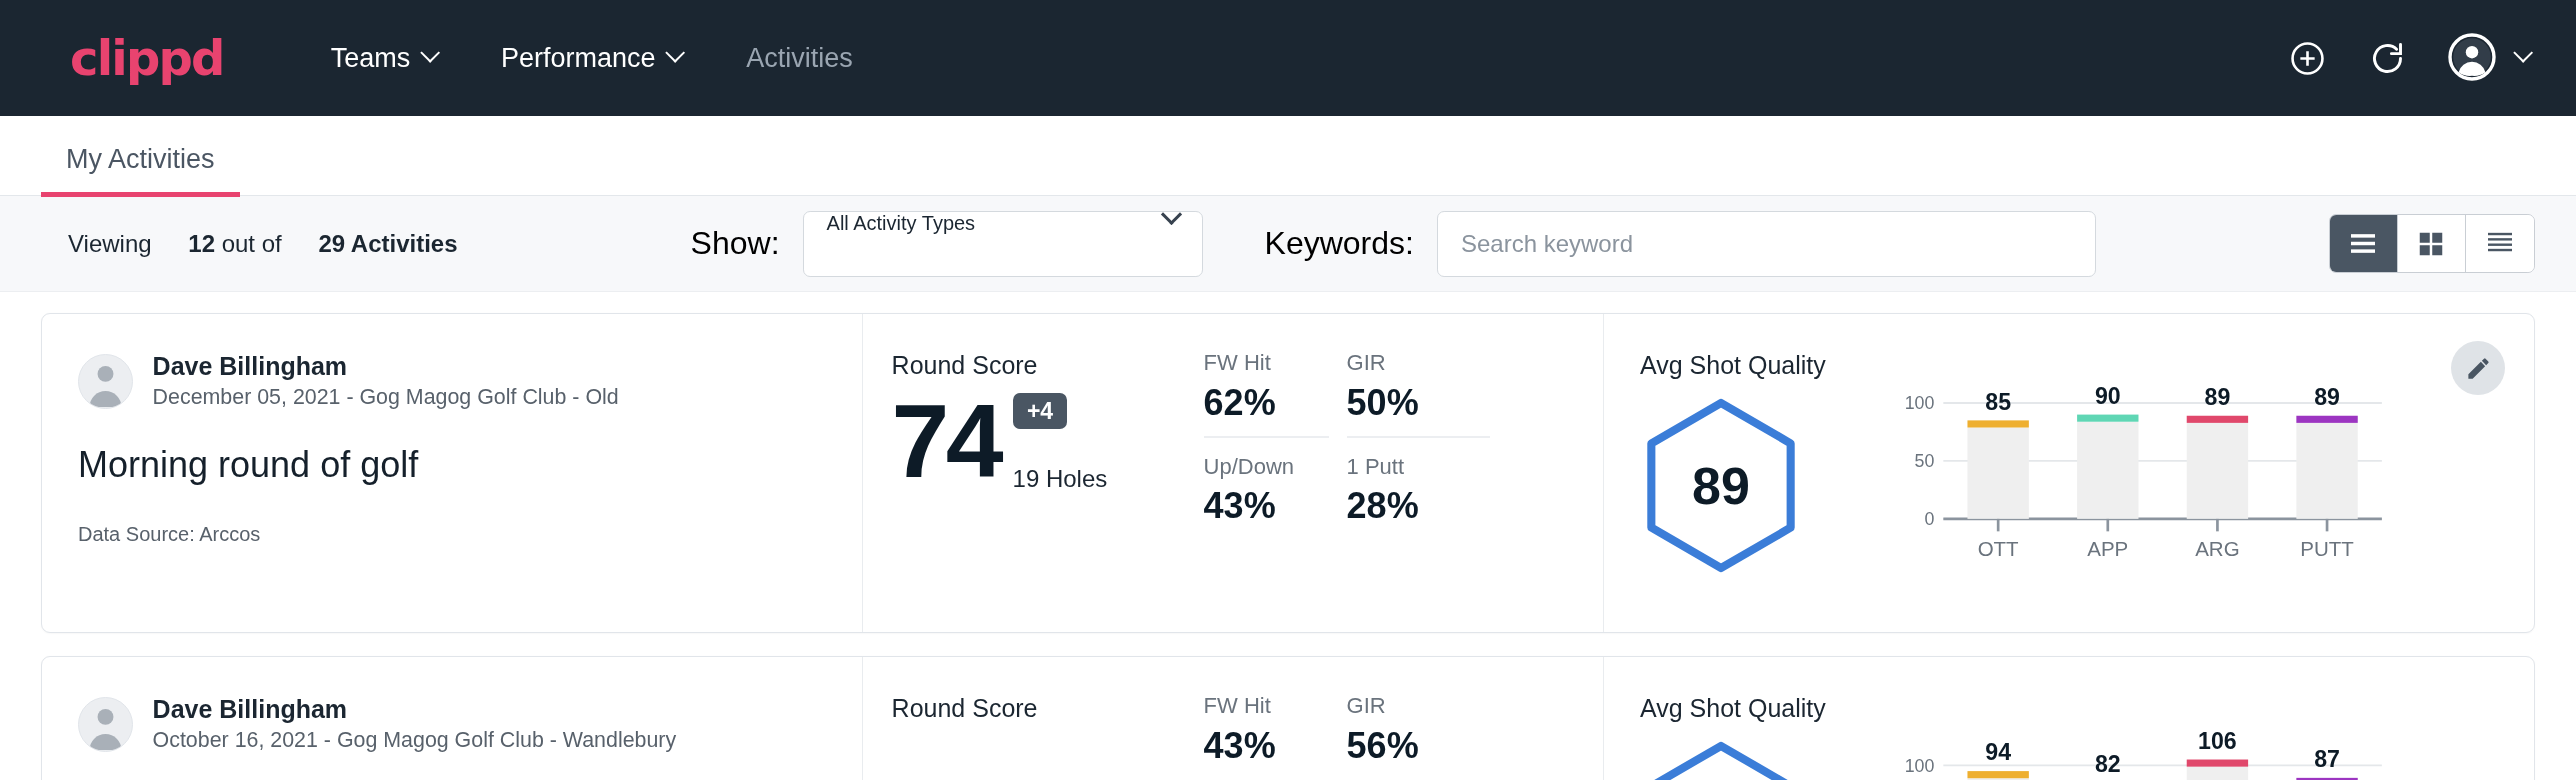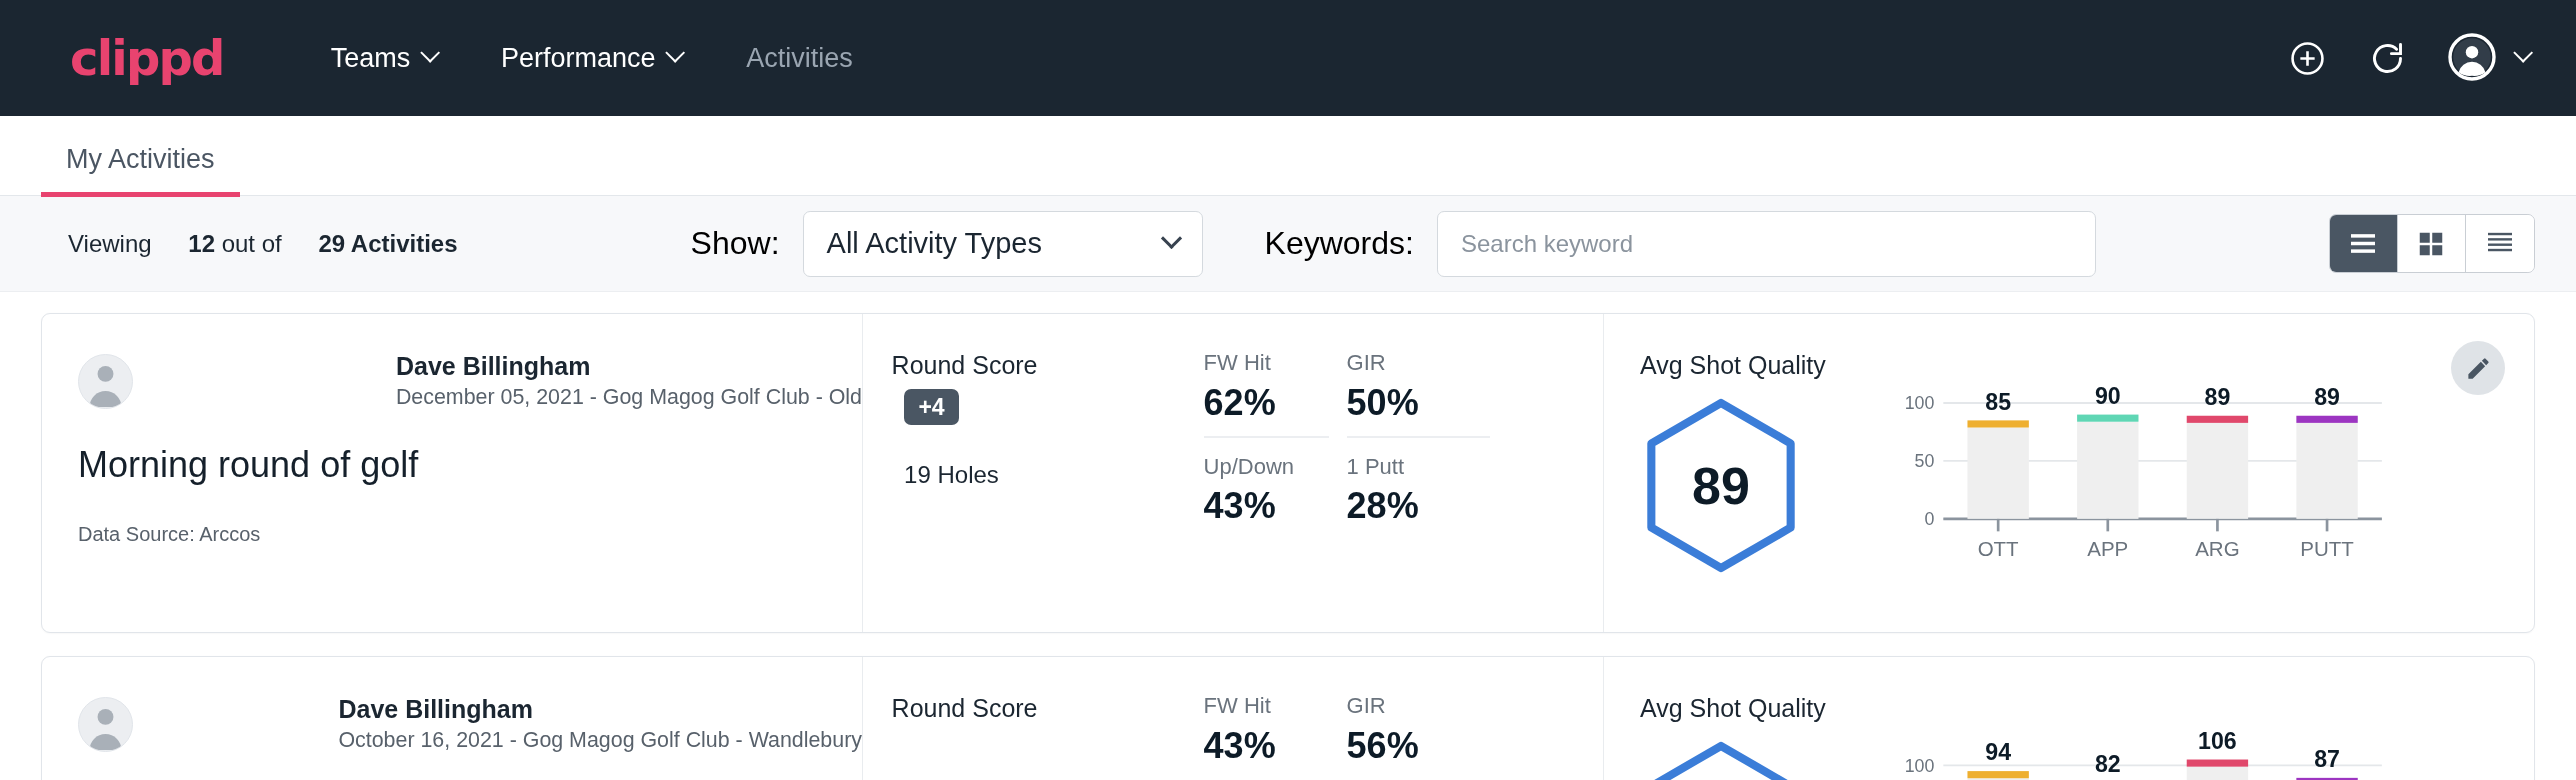--- a/index.html
+++ b/index.html
@@ -102,23 +102,23 @@
     color: #000000;
     margin-right: 23px;
     white-space: nowrap;
   }
   .select {
     width: 400px; height: 66px;
     background: #ffffff;
     border: 0.9px solid #d4d9de;
     border-radius: 7.1px;
     display: flex;
-    align-items: center;
+    align-items: flex-start;
     padding: 0 23px;
-    font-size: 29px;
+    font-size: 20px;
     color: #1b2631;
     cursor: pointer;
   }
   .select .sel-caret {
     margin-left: auto;
     width: 15px; height: 15px;
     border-right: 3.6px solid #37424f;
     border-bottom: 3.6px solid #37424f;
     transform: rotate(45deg) translate(-3.6px,-3.6px);
   }
@@ -164,21 +164,21 @@
     display: flex;
     position: relative;
     margin-bottom: 23px;
     box-shadow: 0 0.9px 1.8px rgba(0,0,0,0.03);
   }
   .col-left {
     width: 821px;
     padding: 37px 0 0 36px;
     border-right: 0.9px solid #e9ecef;
   }
-  .who { display: flex; align-items: center; gap: 19.6px; justify-content: space-between; }
+  .who { display: flex; align-items: center; gap: 19.6px; }
   .who-avatar {
     width: 55px; height: 55px;
     border-radius: 50%;
     background: #eceef1;
     border: 0.9px solid #e1e5ea;
     display: flex; align-items: flex-end; justify-content: center;
     overflow: hidden;
   }
   .who-name { font-size: 25px; font-weight: bold; color: #1b2631; line-height: 1.25; }
   .who-sub { font-size: 21.4px; color: #58616b; line-height: 1.35; }
@@ -358,20 +358,21 @@
           <div class="who-sub">December 05, 2021 - Gog Magog Golf Club - Old</div>
         </div>
       </div>
       <div class="card-title">Morning round of golf</div>
       <div class="card-src">Data Source: Arccos</div>
     </div>
 
     <div class="col-score">
       <div class="sec-head">Round Score</div>
       <div class="score-row">
+        <div class="score-big">74</div>
         <div class="score-side">
           <div class="badge">+4</div>
           <div class="holes">19 Holes</div>
         </div>
       </div>
     </div>
 
     <div class="col-stats">
       <div class="stat-grid">
         <div>

